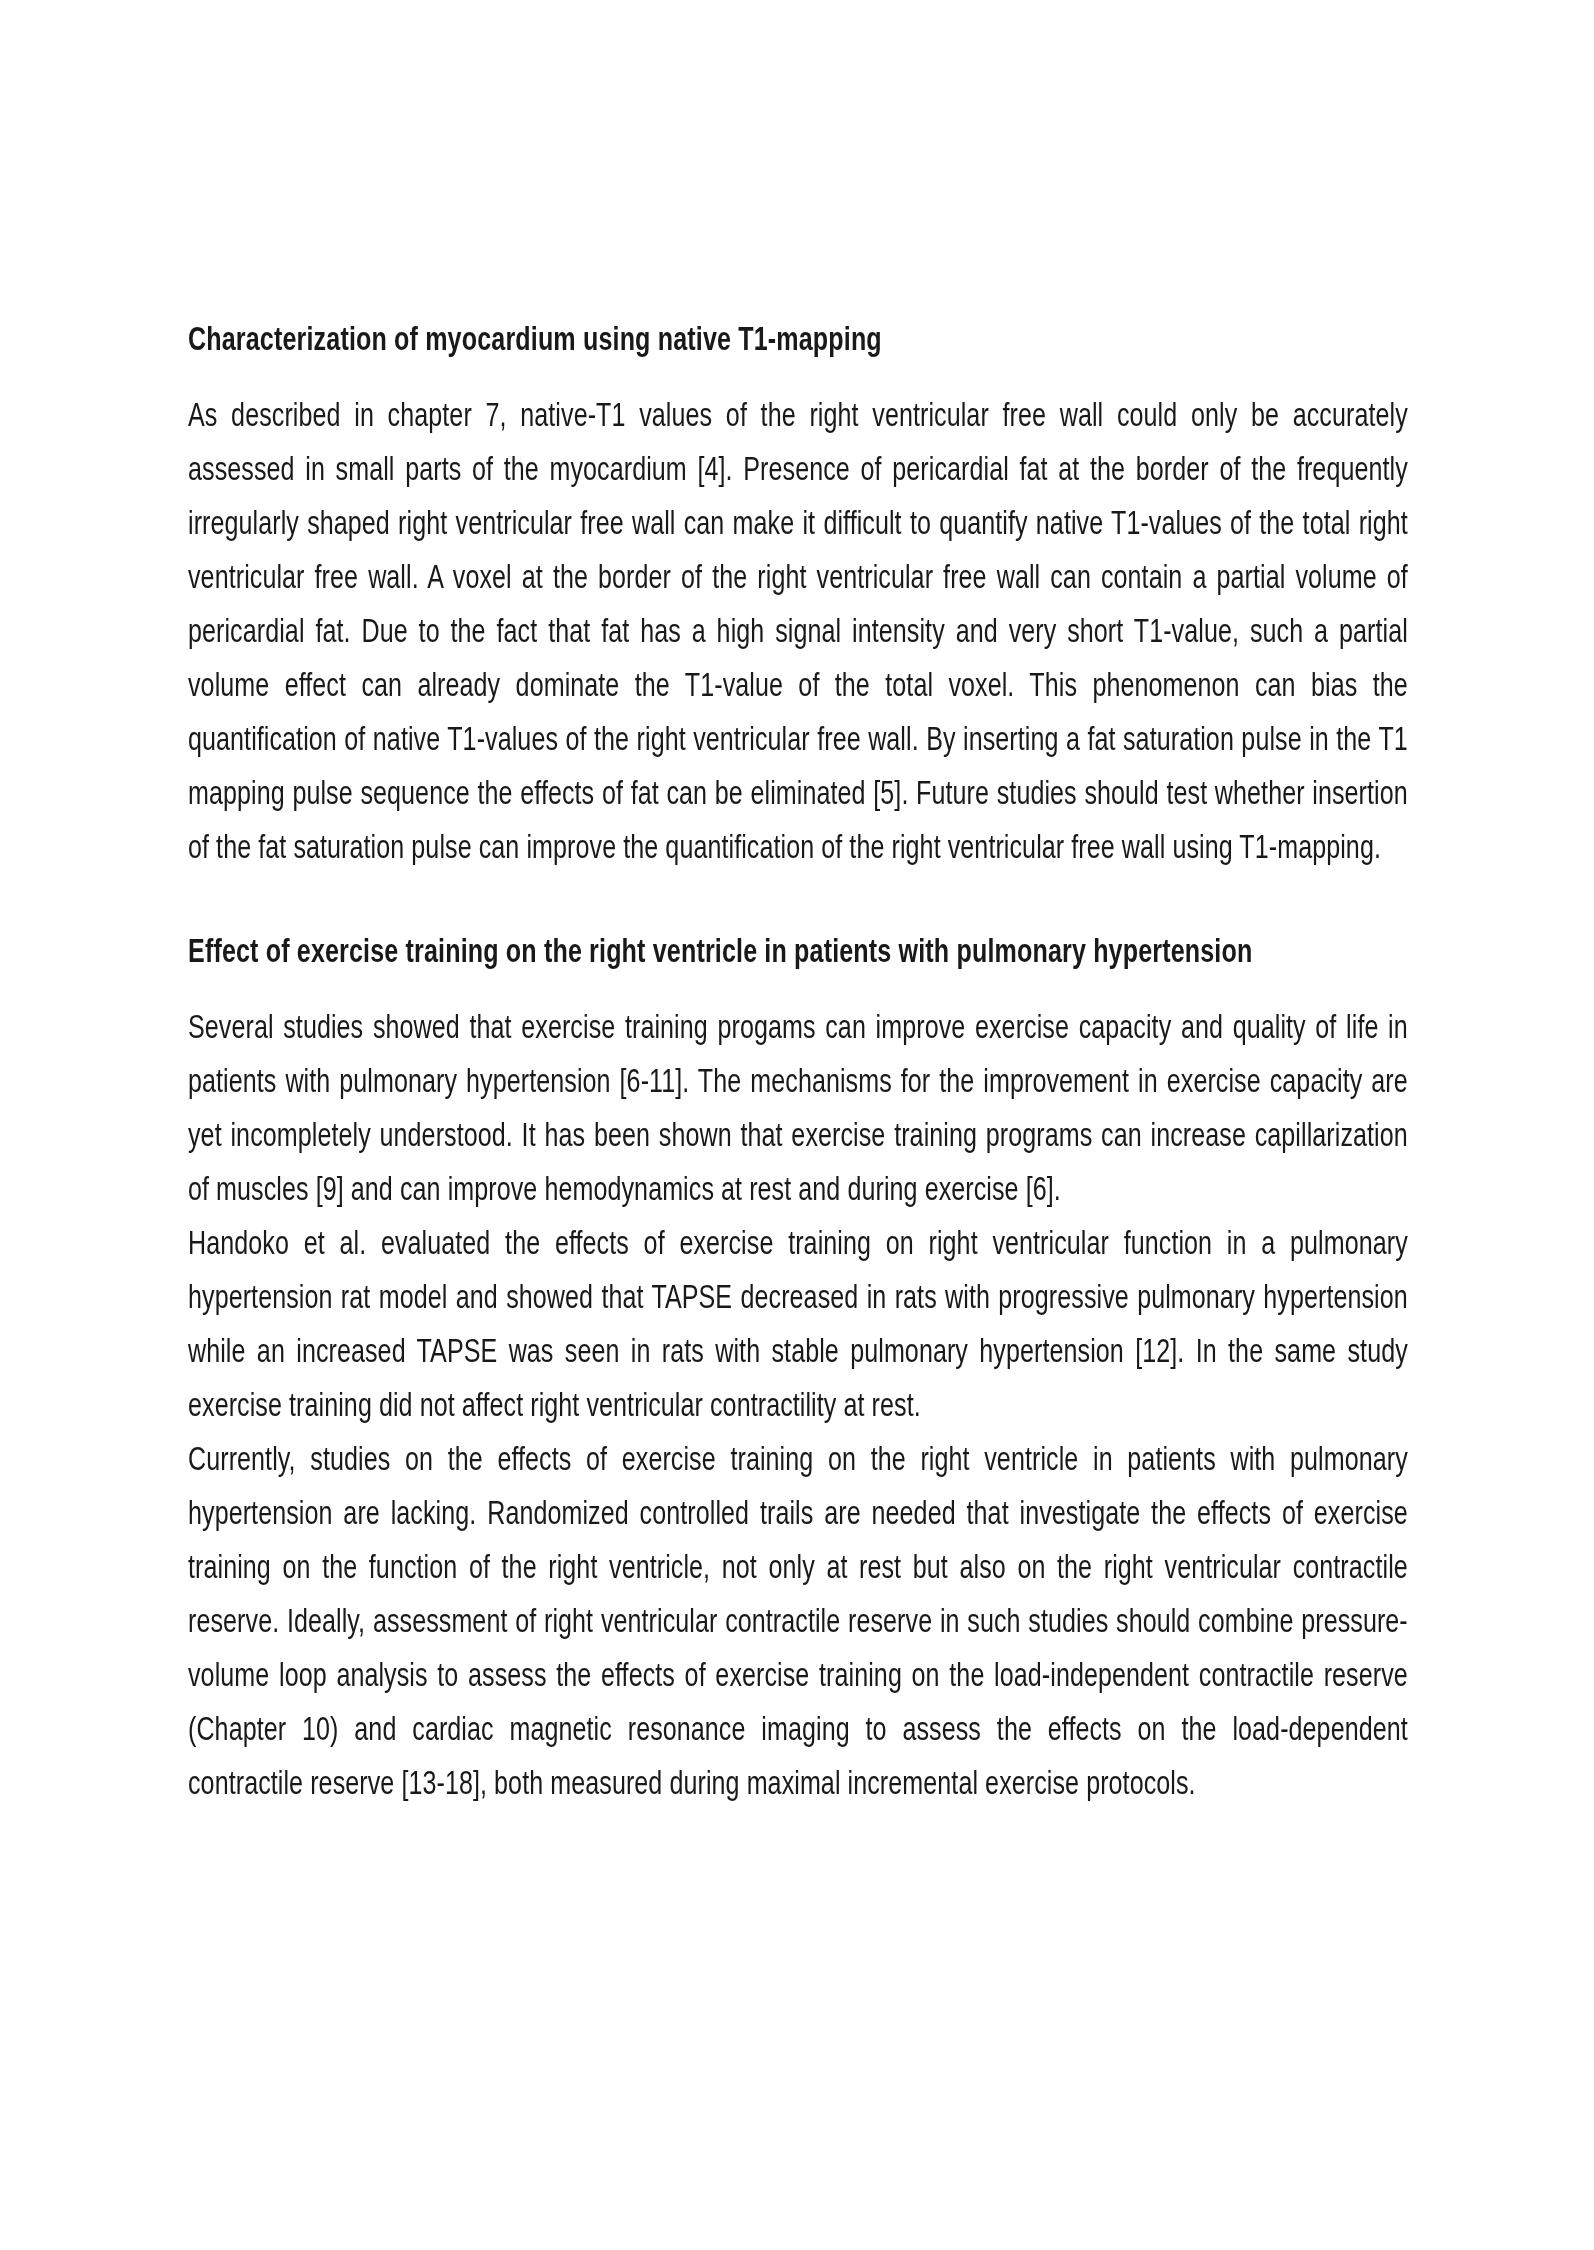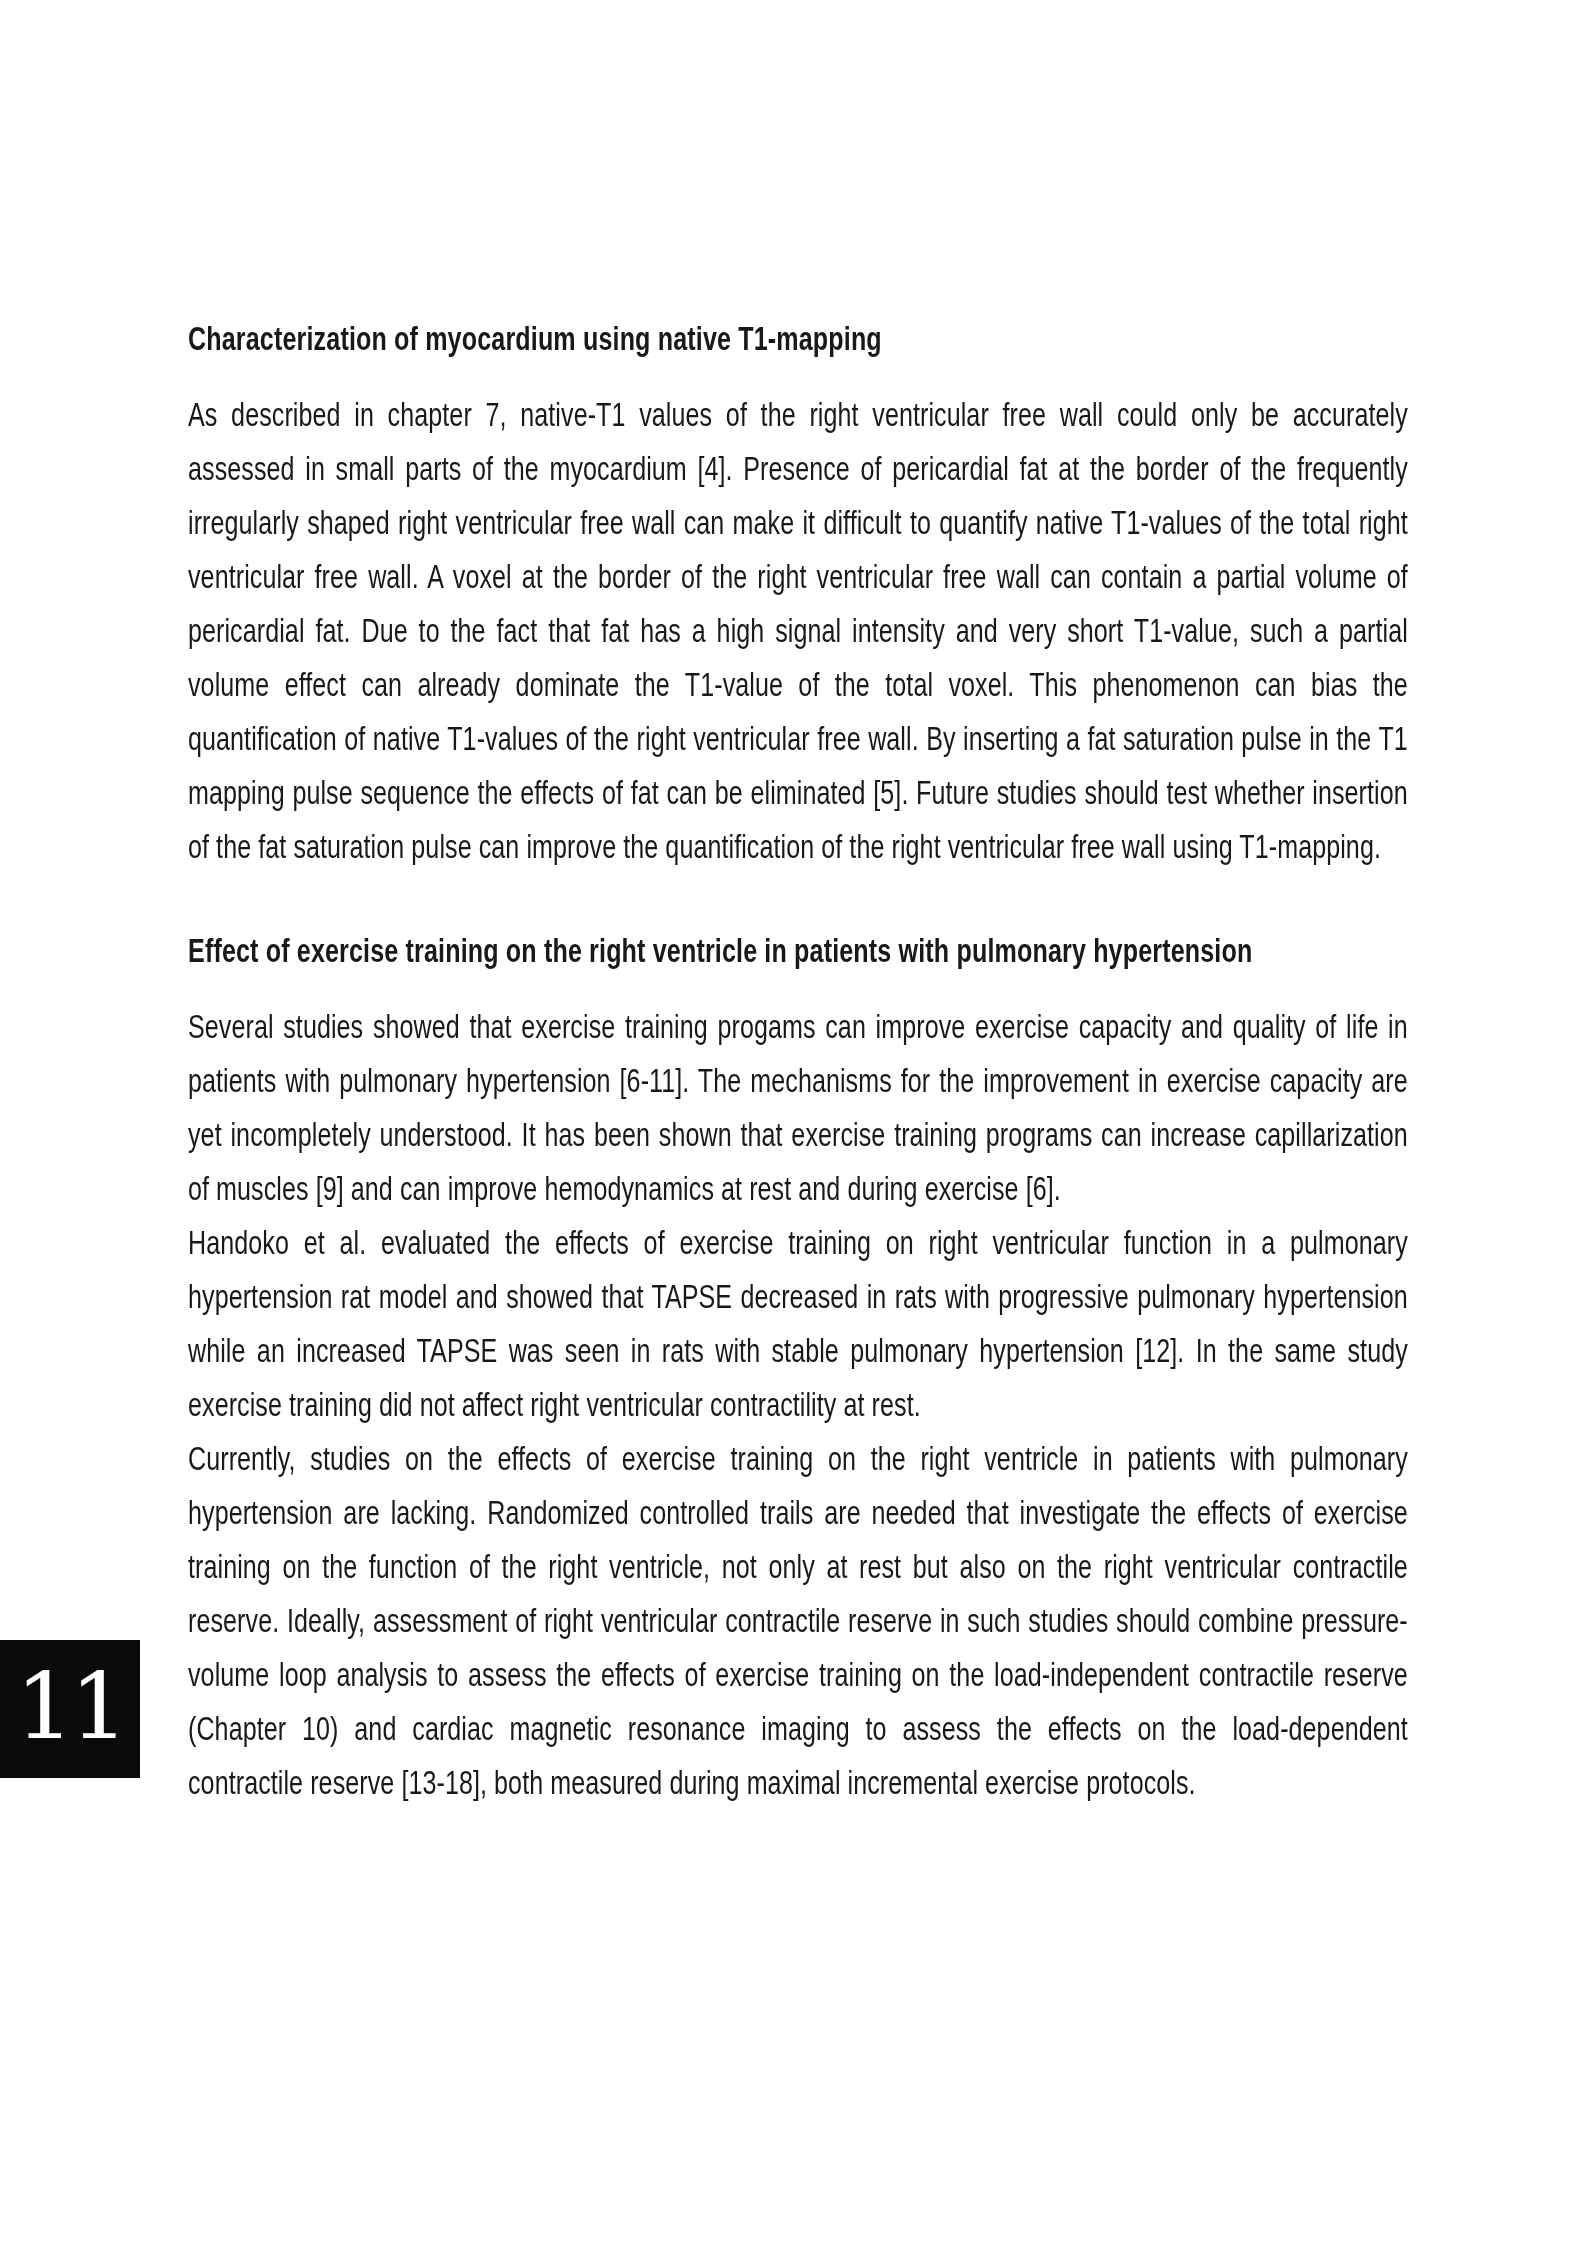--- a/index.html
+++ b/index.html
@@ -64,23 +64,20 @@
     letter-spacing: -4px;
     color: var(--tab-text, #ffffff);
     padding-bottom: 4px;
   }
 </style>
 </head>
 <body>
 
 <div class="page">
 
-  <div class="chapter-tab">
-    <span class="chapter-num">11</span>
-  </div>
 
   <div class="content">
 
     <section>
       <h2 class="heading">Characterization of myocardium using native T1-mapping</h2>
       <p class="para">As described in chapter 7, native-T1 values of the right ventricular free wall could only be accurately assessed in small parts of the myocardium [4]. Presence of pericardial fat at the border of the frequently irregularly shaped right ventricular free wall can make it difficult to quantify native T1-values of the total right ventricular free wall. A voxel at the border of the right ventricular free wall can contain a partial volume of pericardial fat. Due to the fact that fat has a high signal intensity and very short T1-value, such a partial volume effect can already dominate the T1-value of the total voxel. This phenomenon can bias the quantification of native T1-values of the right ventricular free wall. By inserting a fat saturation pulse in the T1 mapping pulse sequence the effects of fat can be eliminated [5]. Future studies should test whether insertion of the fat saturation pulse can improve the quantification of the right ventricular free wall using T1-mapping.</p>
     </section>
 
     <section>
       <h2 class="heading heading-2">Effect of exercise training on the right ventricle in patients with pulmonary hypertension</h2>

